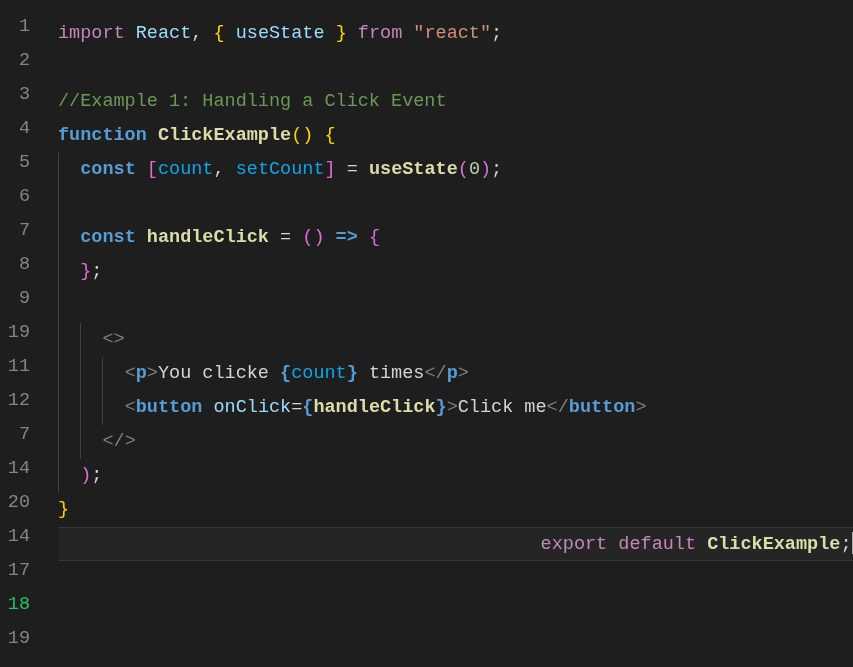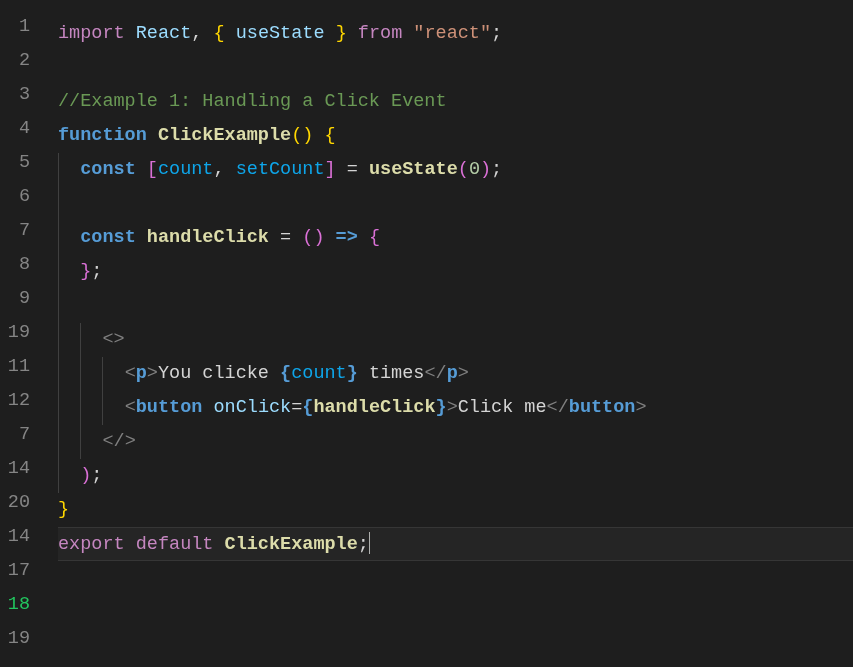--- a/index.html
+++ b/index.html
@@ -46,20 +46,21 @@
     .code-line {
       height: 34px;
       white-space: pre;
       position: relative;
     }
     .code-line.current {
       background-color: rgba(255,255,255,0.03);
       border: 1px solid rgba(255,255,255,0.08);
       border-left: none;
       border-right: none;
+      text-align: right;
     }
     .guide {
       position: absolute;
       width: 1px;
       background-color: #404040;
       top: 0;
       bottom: 0;
     }
     
     .kw-pink { color: #c586c0; }

